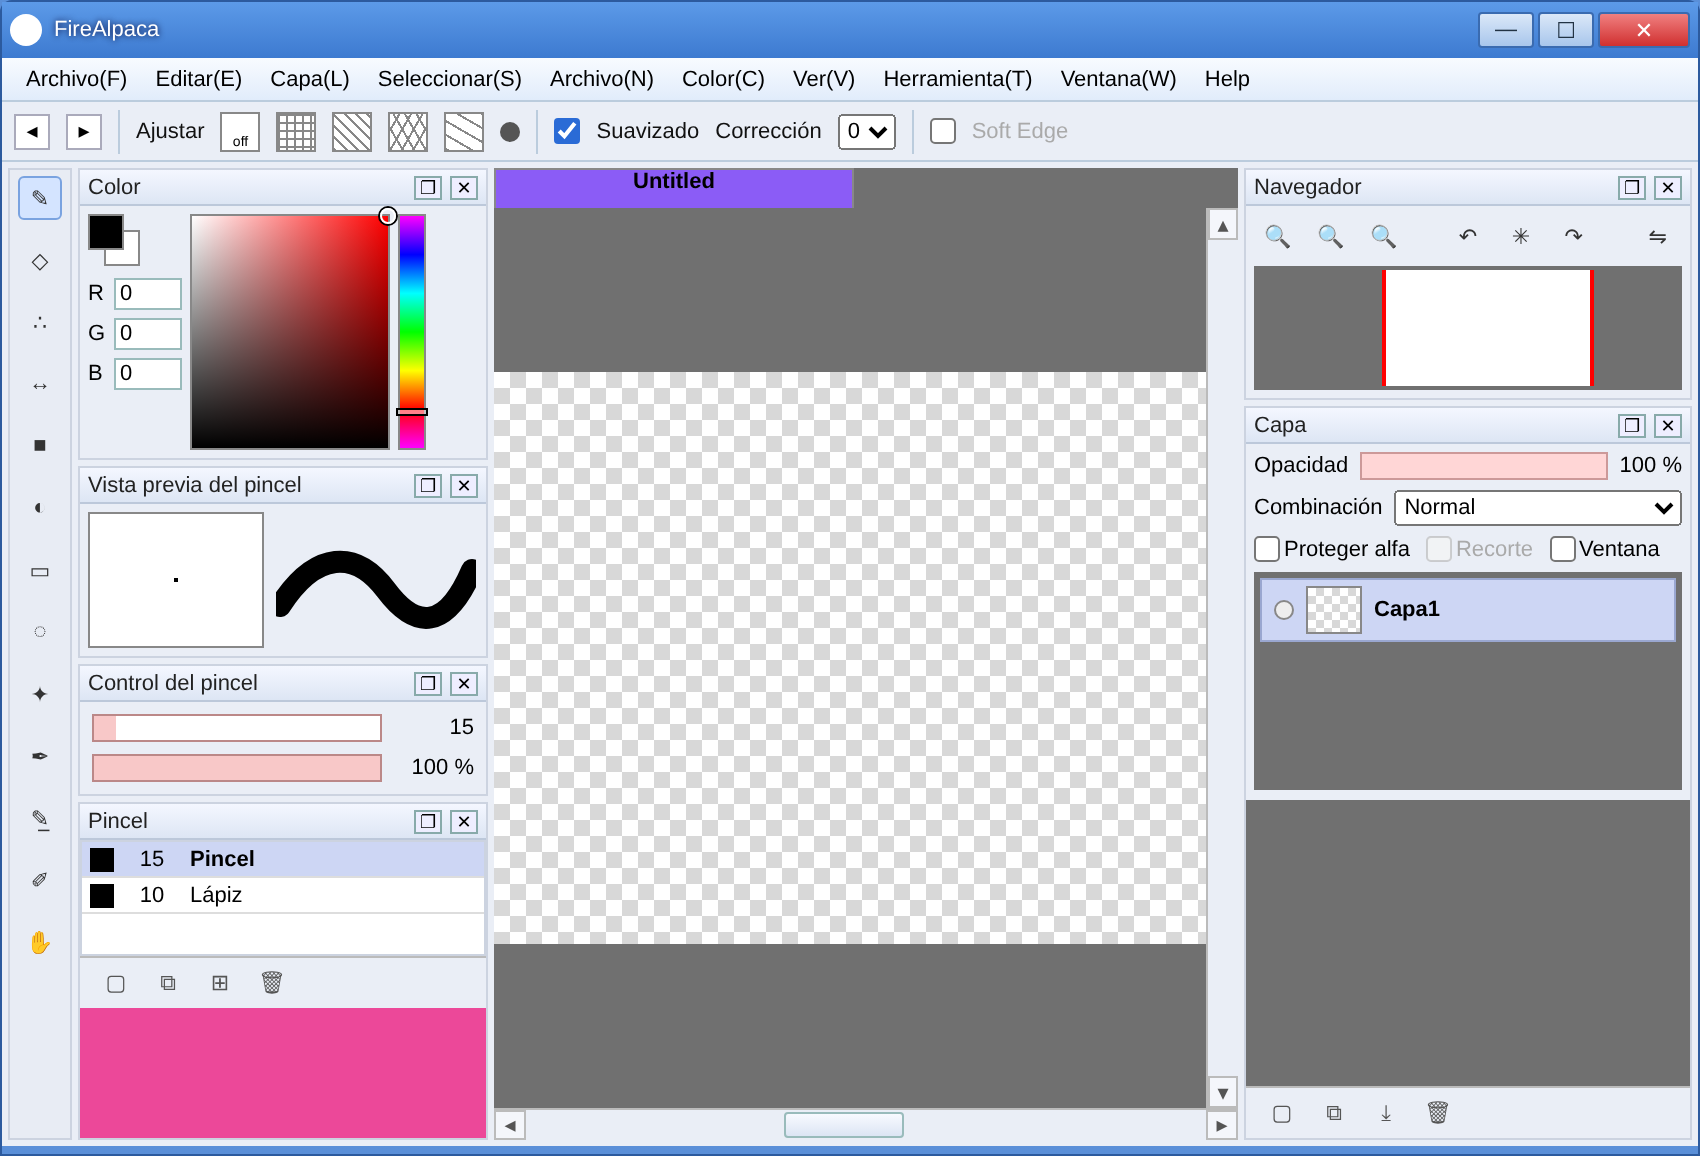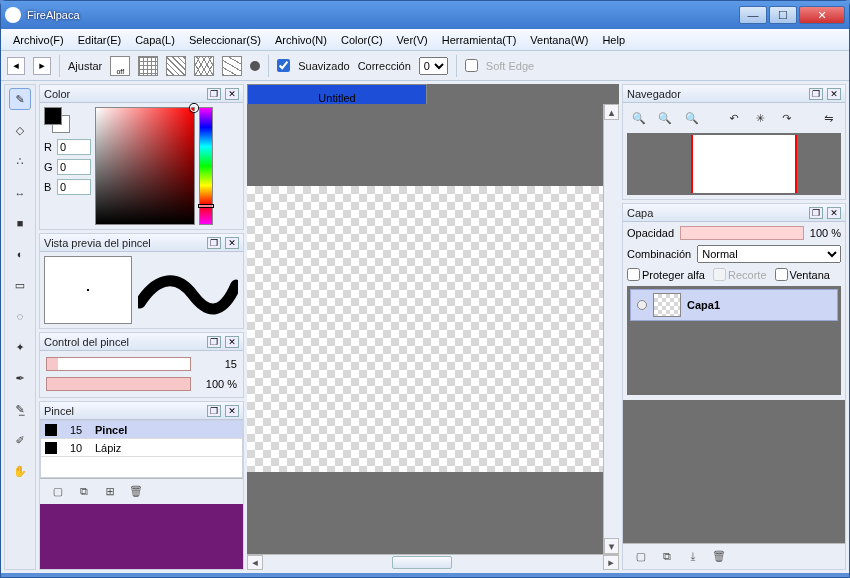--- a/index.html
+++ b/index.html
@@ -32,21 +32,21 @@
 
 
 .content { display: flex; height: calc(578px - 28px - 22px - 30px - 6px); background: #eaeef6; padding: 3px; gap: 3px; }
 
 
 .tools { width: 32px; background:#e8ecf4; border:1px solid #ccd3e0; padding:3px 3px; display:flex; flex-direction:column; align-items:center; gap:9px; }
 .tool { width:22px; height:22px; display:flex; align-items:center; justify-content:center; color:#333; }
 .tool.active { border:1px solid #7aa3e0; background:#d4e4ff; border-radius:3px; }
 
 
-.panel { background:#701a75; border:1px solid #ccd3e0; }
+.panel { background:#ec4899; border:1px solid #ccd3e0; }
 .panel-head { height:18px; background:linear-gradient(#f4f7ff,#dde6f4); border-bottom:1px solid #bcc8da; display:flex; align-items:center; padding:0 4px; gap:4px; }
 .panel-head .title { flex:1; color:#222; font-size:11px; }
 .panel-head .pbtn { width:14px; height:12px; border:1px solid #8aa; background:#eef; display:flex; align-items:center; justify-content:center; font-size:9px; }
 .panel-body { background:#eaeef6; }
 
 
 .leftcol { width:205px; display:flex; flex-direction:column; gap:3px; }
 
 .color-body { display:flex; padding:4px; gap:4px; }
 .color-swatches { display:flex; flex-direction:column; gap:6px; align-items:flex-start; }
@@ -77,21 +77,21 @@
 .brush-row{ display:flex; align-items:center; height:18px; border-bottom:1px solid #ddd; padding:0 4px; gap:6px;}
 .brush-row.sel{ background:#cdd6f4;}
 .brush-row .bsz{ width:26px; text-align:center;}
 .brush-row .bsw{ width:12px;height:12px;background:#000;}
 .brushlist-foot{ height:26px; border-top:1px solid #bbb; background:#eaeef6; display:flex; align-items:center; gap:10px; padding:0 10px;}
 .footicon{ width:16px;height:16px; display:flex;align-items:center;justify-content:center;color:#555;}
 
 
 .center { flex:1; display:flex; flex-direction:column; min-width:0; }
 .tabs-row{ height:20px; background:#707070; display:flex; }
-.doc-tab{ width:180px; background:#1d4ed8; border:1px solid #888; border-bottom:none; display:flex;align-items:flex-end;justify-content:center;}
+.doc-tab{ width:180px; background:#8b5cf6; border:1px solid #888; border-bottom:none; display:flex;align-items:flex-start;justify-content:center;font-weight:bold;}
 .canvas-wrap{ flex:1; background:#707070; position:relative; display:flex; }
 .canvas-area{ flex:1; position:relative; overflow:hidden; }
 .checkerbg{ position:absolute; left:0; right:0; top:82px; bottom:82px;
   background-image:
     linear-gradient(45deg,#d8d8d8 25%,transparent 25%),
     linear-gradient(-45deg,#d8d8d8 25%,transparent 25%),
     linear-gradient(45deg,transparent 75%,#d8d8d8 75%),
     linear-gradient(-45deg,transparent 75%,#d8d8d8 75%);
   background-size:16px 16px;
   background-position:0 0,0 8px,8px -8px,-8px 0;

